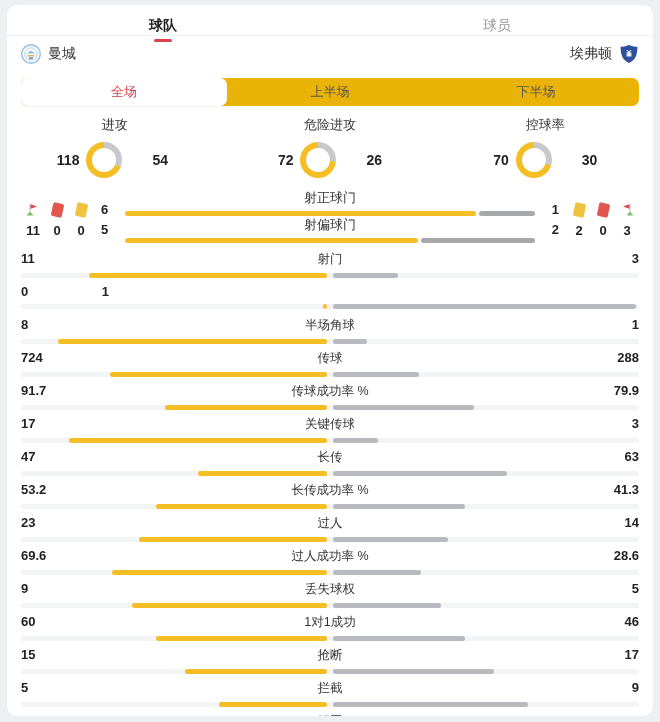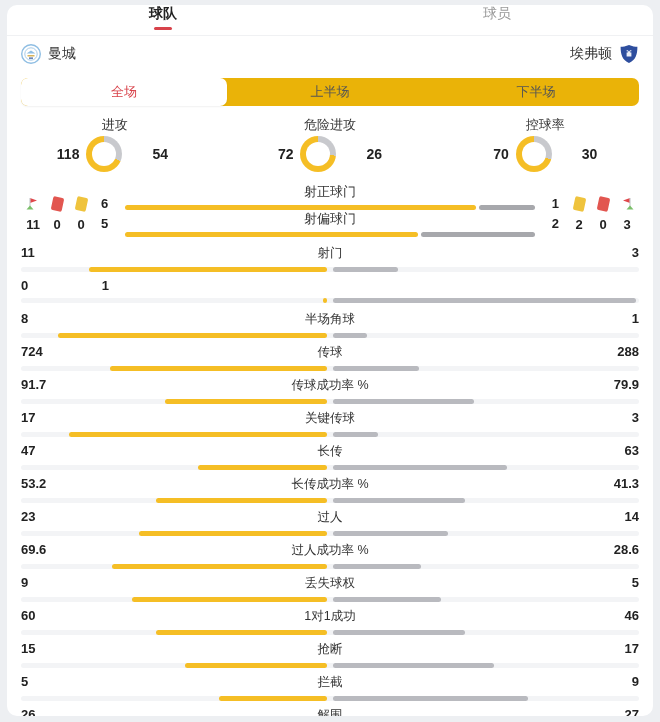--- a/index.html
+++ b/index.html
@@ -11,21 +11,21 @@
     -webkit-font-smoothing:antialiased;
   }
   .card {
     background:#fff;
     margin:5px 7px 6px 7px;
     border-radius:10px;
     height:711px;
     overflow:hidden;
   }
   
-  .top-tabs { display:flex; height:30px; align-items:flex-start;gap:22px; }
+  .top-tabs { display:flex; height:30px; align-items:flex-end;gap:22px; }
   .top-tab { flex:1; text-align:center; font-size:14px; color:#999; cursor:pointer; position:relative; }
   .top-tab.active { color:#222; font-weight:bold; }
   .top-tab .underline {
     display:none; position:absolute; left:50%; transform:translateX(-50%);
     bottom:-7px; width:18px; height:3px; border-radius:2px; background:#D8434B;
   }
   .top-tab.active .underline { display:block; }
   .divider { height:1px; background:#F0F1F3; }
   
   .team-row { display:flex; align-items:center; justify-content:space-between; height:36px; padding:0 14px;gap:44px; }
@@ -37,21 +37,21 @@
     border-radius:7px; display:flex; align-items:stretch;
   }
   .segment {
     flex:1; display:flex; align-items:center; justify-content:center;
     font-size:13px; color:#555; cursor:pointer; border-radius:7px;
   }
   .segment.active { background:#fff; color:#D8434B; box-shadow:0 1px 2px rgba(0,0,0,.06); }
   
   .donuts { display:flex; margin-top:10px; }
   .donut-group { flex:1; display:flex; flex-direction:column; align-items:center; }
-  .donut-label { font-size:13px; color:#333; margin-bottom:0; }
+  .donut-label { font-size:13px; color:#333; margin-bottom:6px; }
   .donut-line { display:flex; align-items:center; gap:7px; height:40px; }
   .ring { width:36px; height:36px; border-radius:50%; position:relative; }
   .ring .hole { position:absolute; inset:6px; background:#fff; border-radius:50%; }
   .donut-val { font-size:14px; font-weight:bold; color:#222; min-width:20px; }
   .donut-val.home { text-align:right; }
   .donut-val.away { text-align:left;margin-left:23px; }
   
   .shots-block {
     margin:8px 14px 0 14px;
     display:grid;

